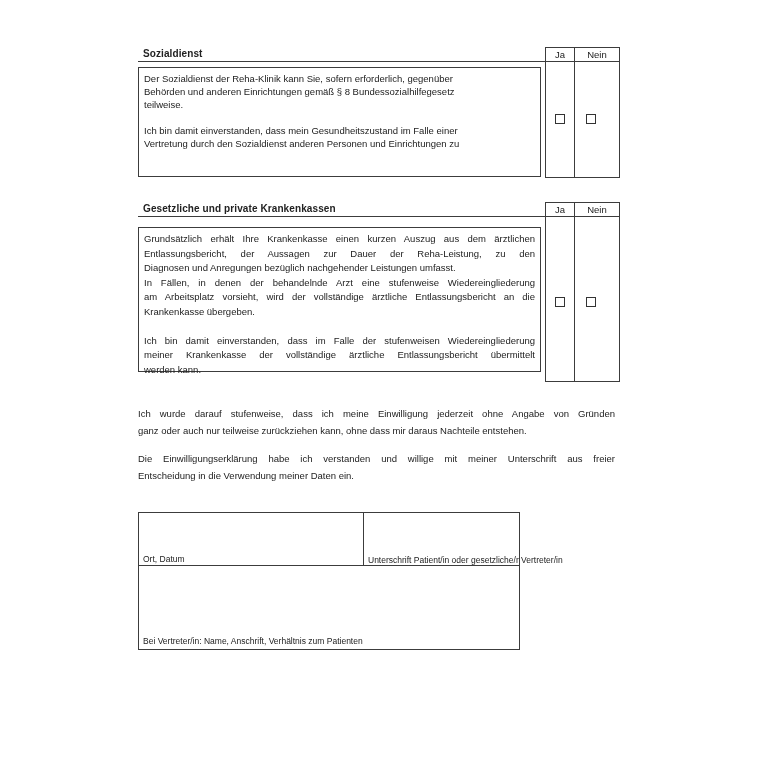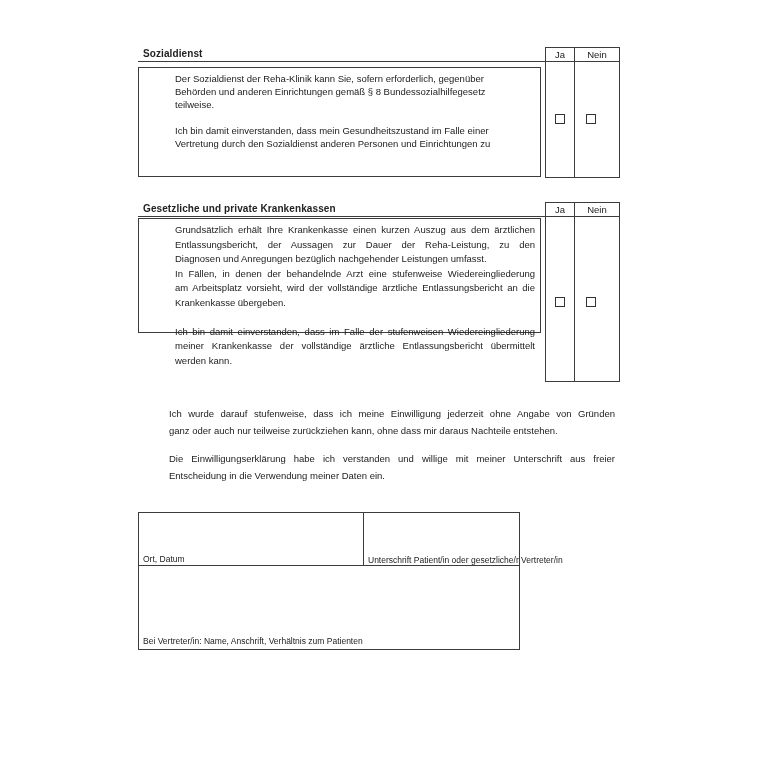--- a/index.html
+++ b/index.html
@@ -50,25 +50,25 @@
   .cb-nein { left: 40px; }
   .s1-frame .checkbox { top: 66px; }
   .s2-frame .checkbox { top: 94px; }
 
   .bodycell {
     position: absolute; left: 138px; width: 403px;
     border: 1px solid #3c3c3c; box-sizing: border-box;
     padding: 4px 5px; font-size: 9.5px; background: #ffffff;
   }
   .s1-body { top: 67px;  height: 110px; line-height: 13px; }
-  .s2-body { top: 218px; height: 115px; line-height: 14.5px; }
+  .s2-body { top: 227px; height: 145px; line-height: 14.5px; }
   .gap13  { margin-top: 13px; }
   .gap145 { margin-top: 14.5px; }
 
-  .tline { white-space: normal; margin-left: 31px; }
+  .tline { white-space: normal; }
   .pjust .tline { text-align: justify; text-align-last: justify; }
   .pjust .tline:last-child { text-align-last: left; }
 
   
   .cpara {
     position: absolute; left: 138px; width: 477px;
     font-size: 9.5px; line-height: 16.5px;
   }
   .cp1 { top: 406px; }
   .cp2 { top: 451px; }

